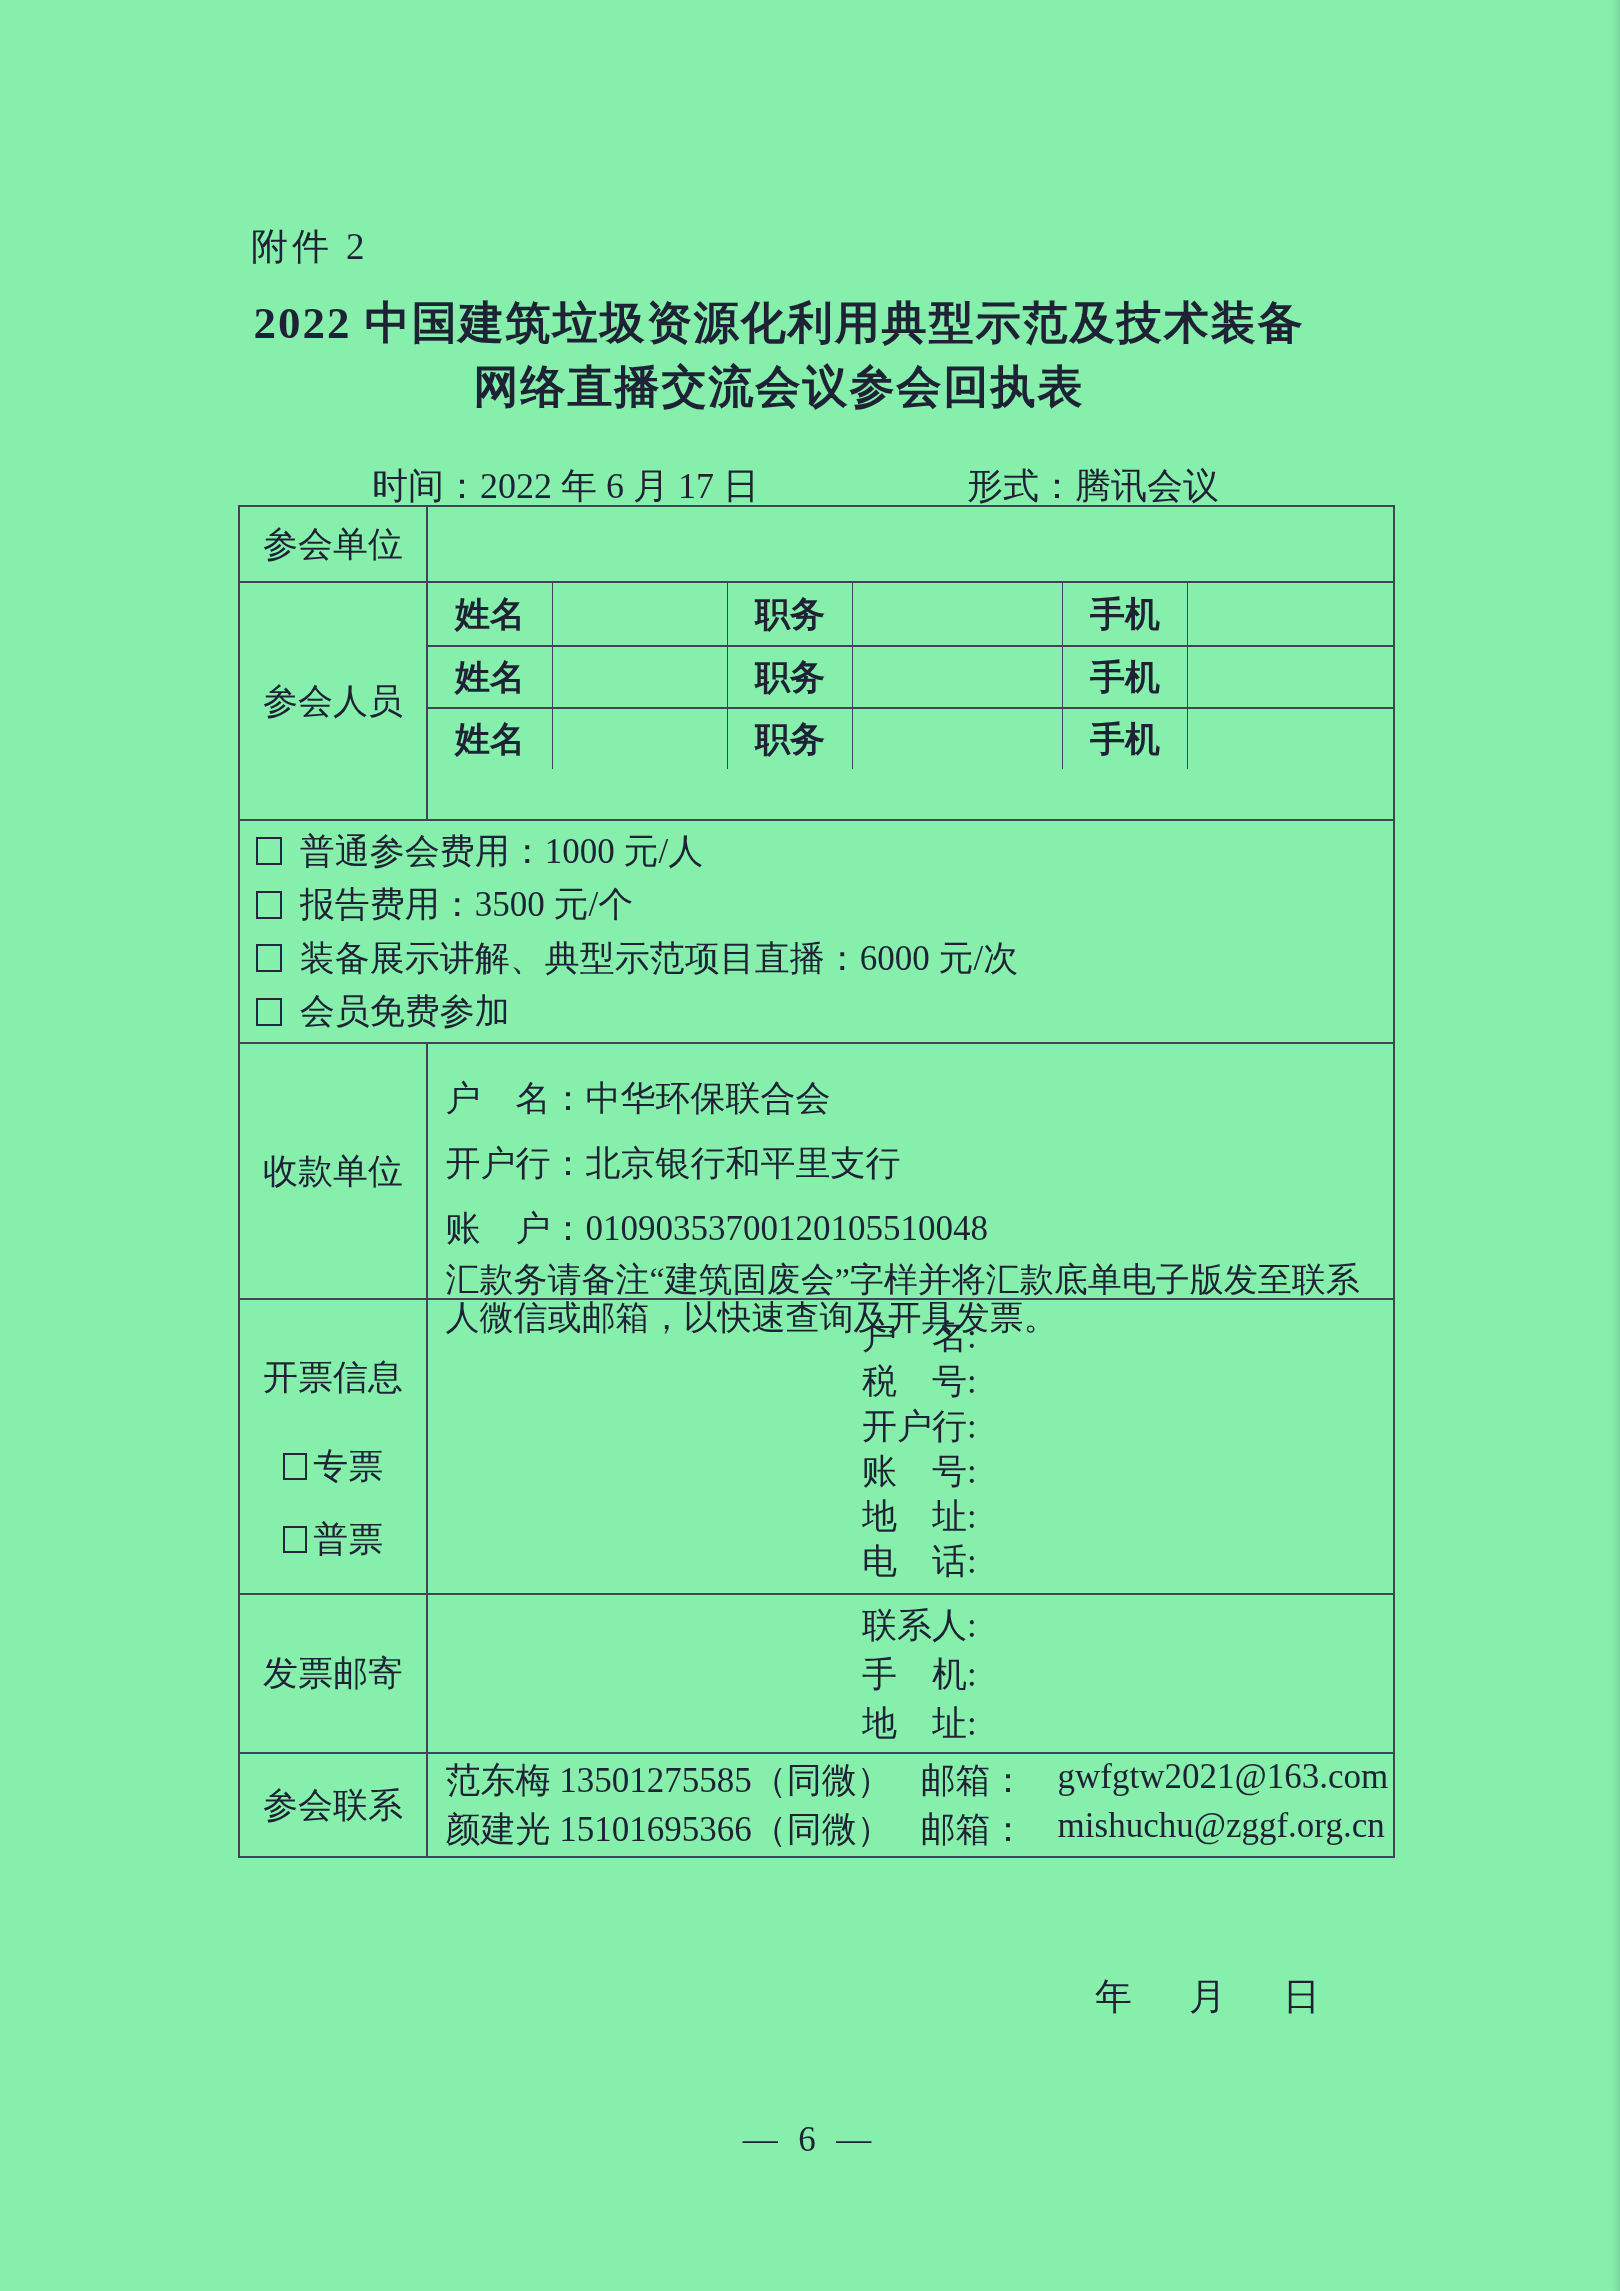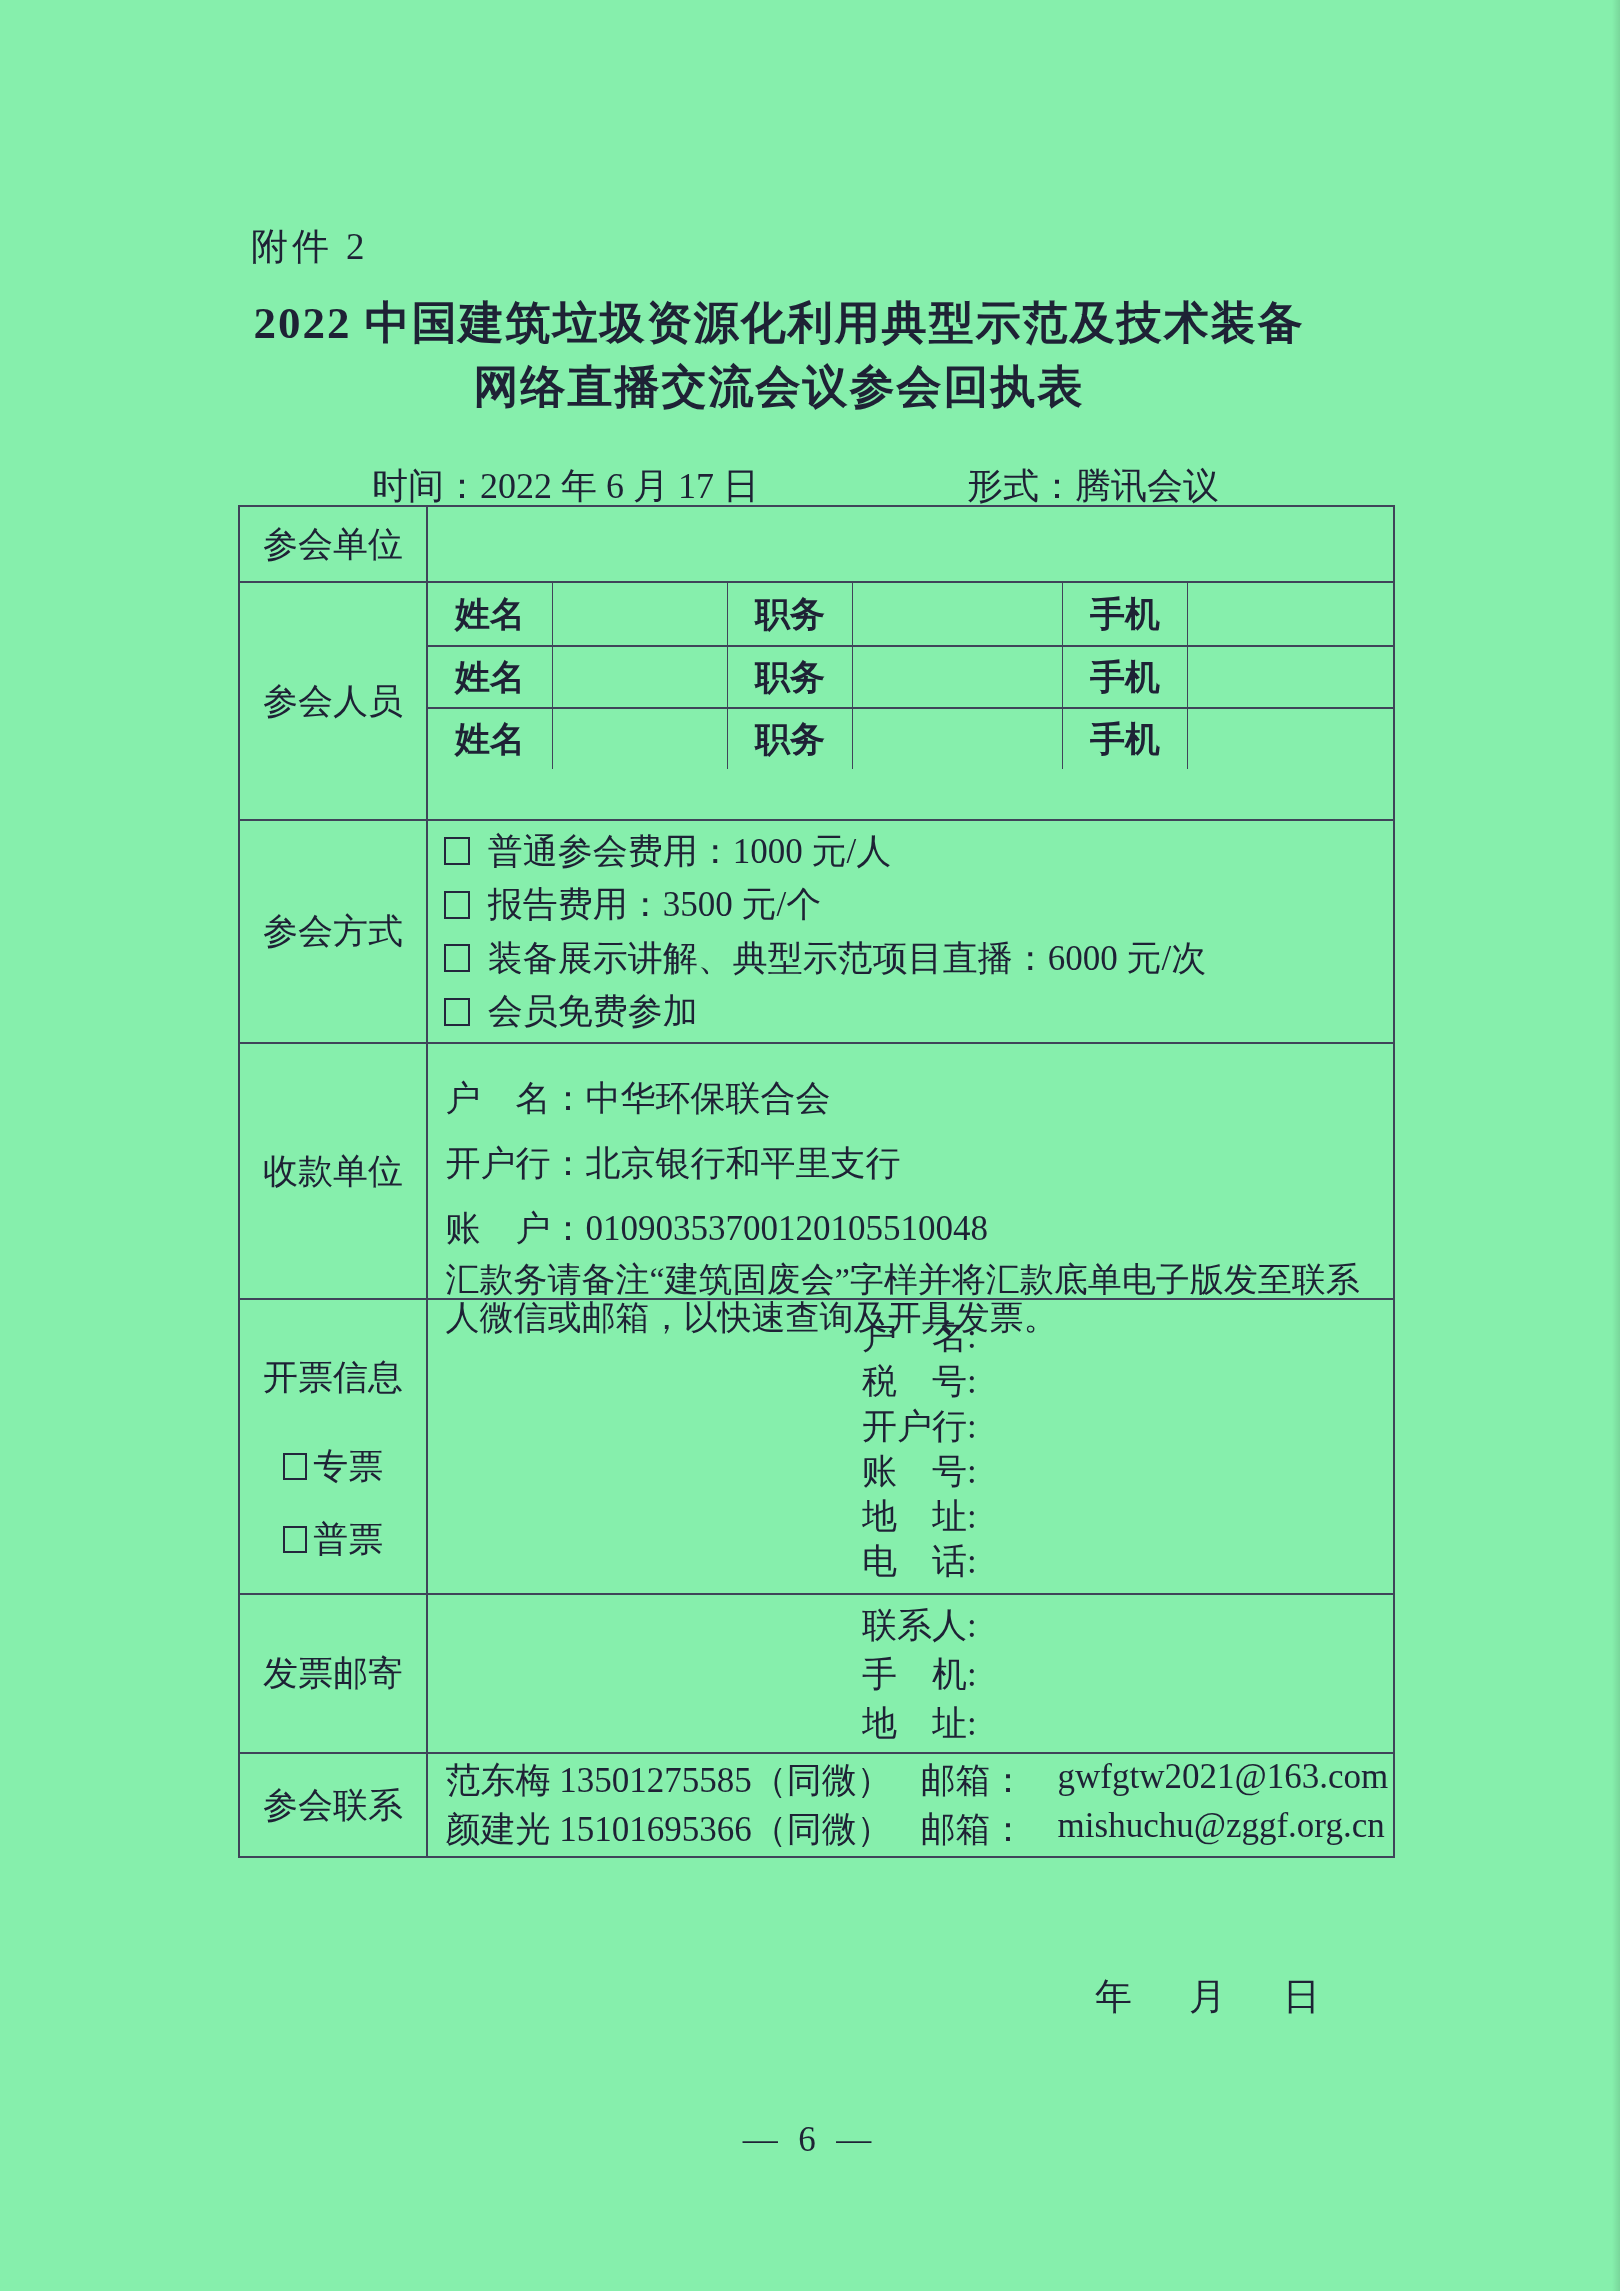--- a/index.html
+++ b/index.html
@@ -139,21 +139,20 @@
           <div class="pcell v w-nameval"></div>
           <div class="pcell v w-pos">职务</div>
           <div class="pcell v w-posval"></div>
           <div class="pcell v w-phone">手机</div>
           <div class="pcell v w-phoneval"></div>
         </div>
       </div>
     </div>
 
     <div class="trow row-method">
-      <div class="labelcell">参会方式</div>
       <div class="contentcell">
         <div class="optlist">
           <div class="optline">
             <span class="cbx"></span>
             <span>普通参会费用：1000 元/人</span>
           </div>
           <div class="optline">
             <span class="cbx"></span>
             <span>报告费用：3500 元/个</span>
           </div>

